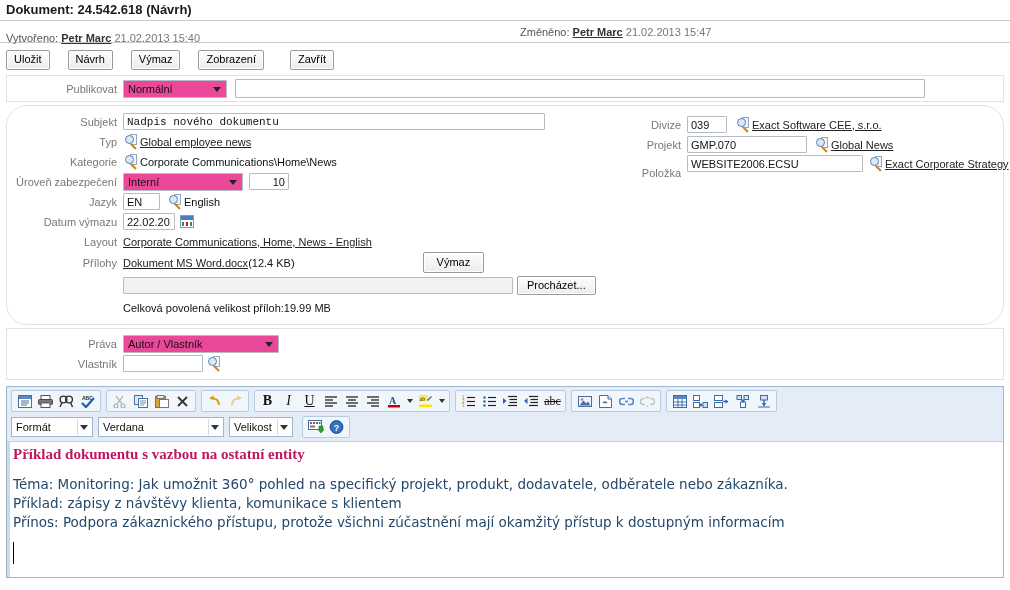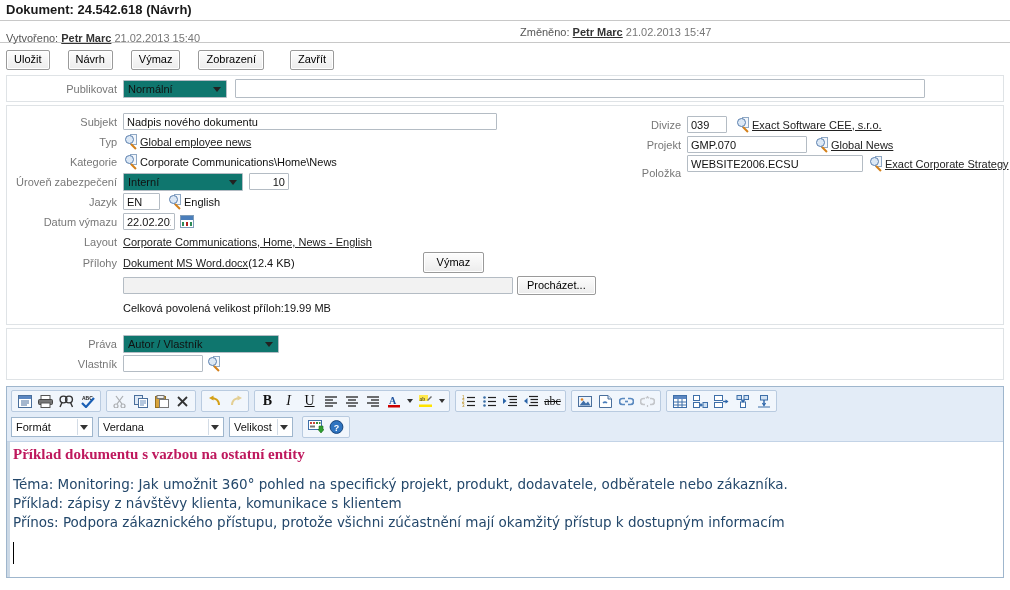--- a/index.html
+++ b/index.html
@@ -66,21 +66,21 @@
     font-size:11px; color:#111;
     border:1px solid #b4bcc4;
     background:#fff;
     height:17px; line-height:15px;
     padding:0 3px;
     border-radius:1px;
     outline:none;
   }
   .sel {
     position:relative; display:inline-block;
-    border:1px solid #b4bcc4; background:#0f766e;
+    border:1px solid #b4bcc4; background:#ec4899;
     height:18px; line-height:16px; padding:0 20px 0 4px;
     font-size:11px; color:#111; border-radius:1px;
     white-space:nowrap; min-width:60px;
   }
   .sel .arw {
     position:absolute; right:5px; top:6px;
     width:0;height:0;border-left:4px solid transparent;border-right:4px solid transparent;
     border-top:5px solid #222;
   }
   .num { text-align:right; }
@@ -201,28 +201,28 @@
     <div class="row" style="margin:0">
       <div class="lbl lbl-w">Publikovat</div>
       <div class="sel" style="width:104px">
         <span>Normální</span>
         <span class="arw"></span>
       </div>
       <input type="text" style="width: 690px; height: 19px; margin-left: 8px;" value="">
     </div>
   </div>
 
-  <div class="panel" style="position:relative;padding:5px 0 6px 0;">
+  <div class="panel" style="position:relative;padding:5px 0 6px 0;border-radius:21px;">
 
     
     <div style="display:inline-block;vertical-align:top;width:620px;">
 
       <div class="row">
         <div class="lbl lbl-w">Subjekt</div>
-        <input type="text" style="width: 374px;" value="Nadpis nového dokumentu">
+        <input type="text" style="width: 422px; font-family: Liberation Mono, monospace;" value="Nadpis nového dokumentu">
       </div>
 
       <div class="row">
         <div class="lbl lbl-w">Typ</div>
         <span class="mag">
             <i class="pg"></i>
             <i class="c"></i>
             <i class="h"></i>
           </span>
         <a class="lnk">Global employee news</a>

